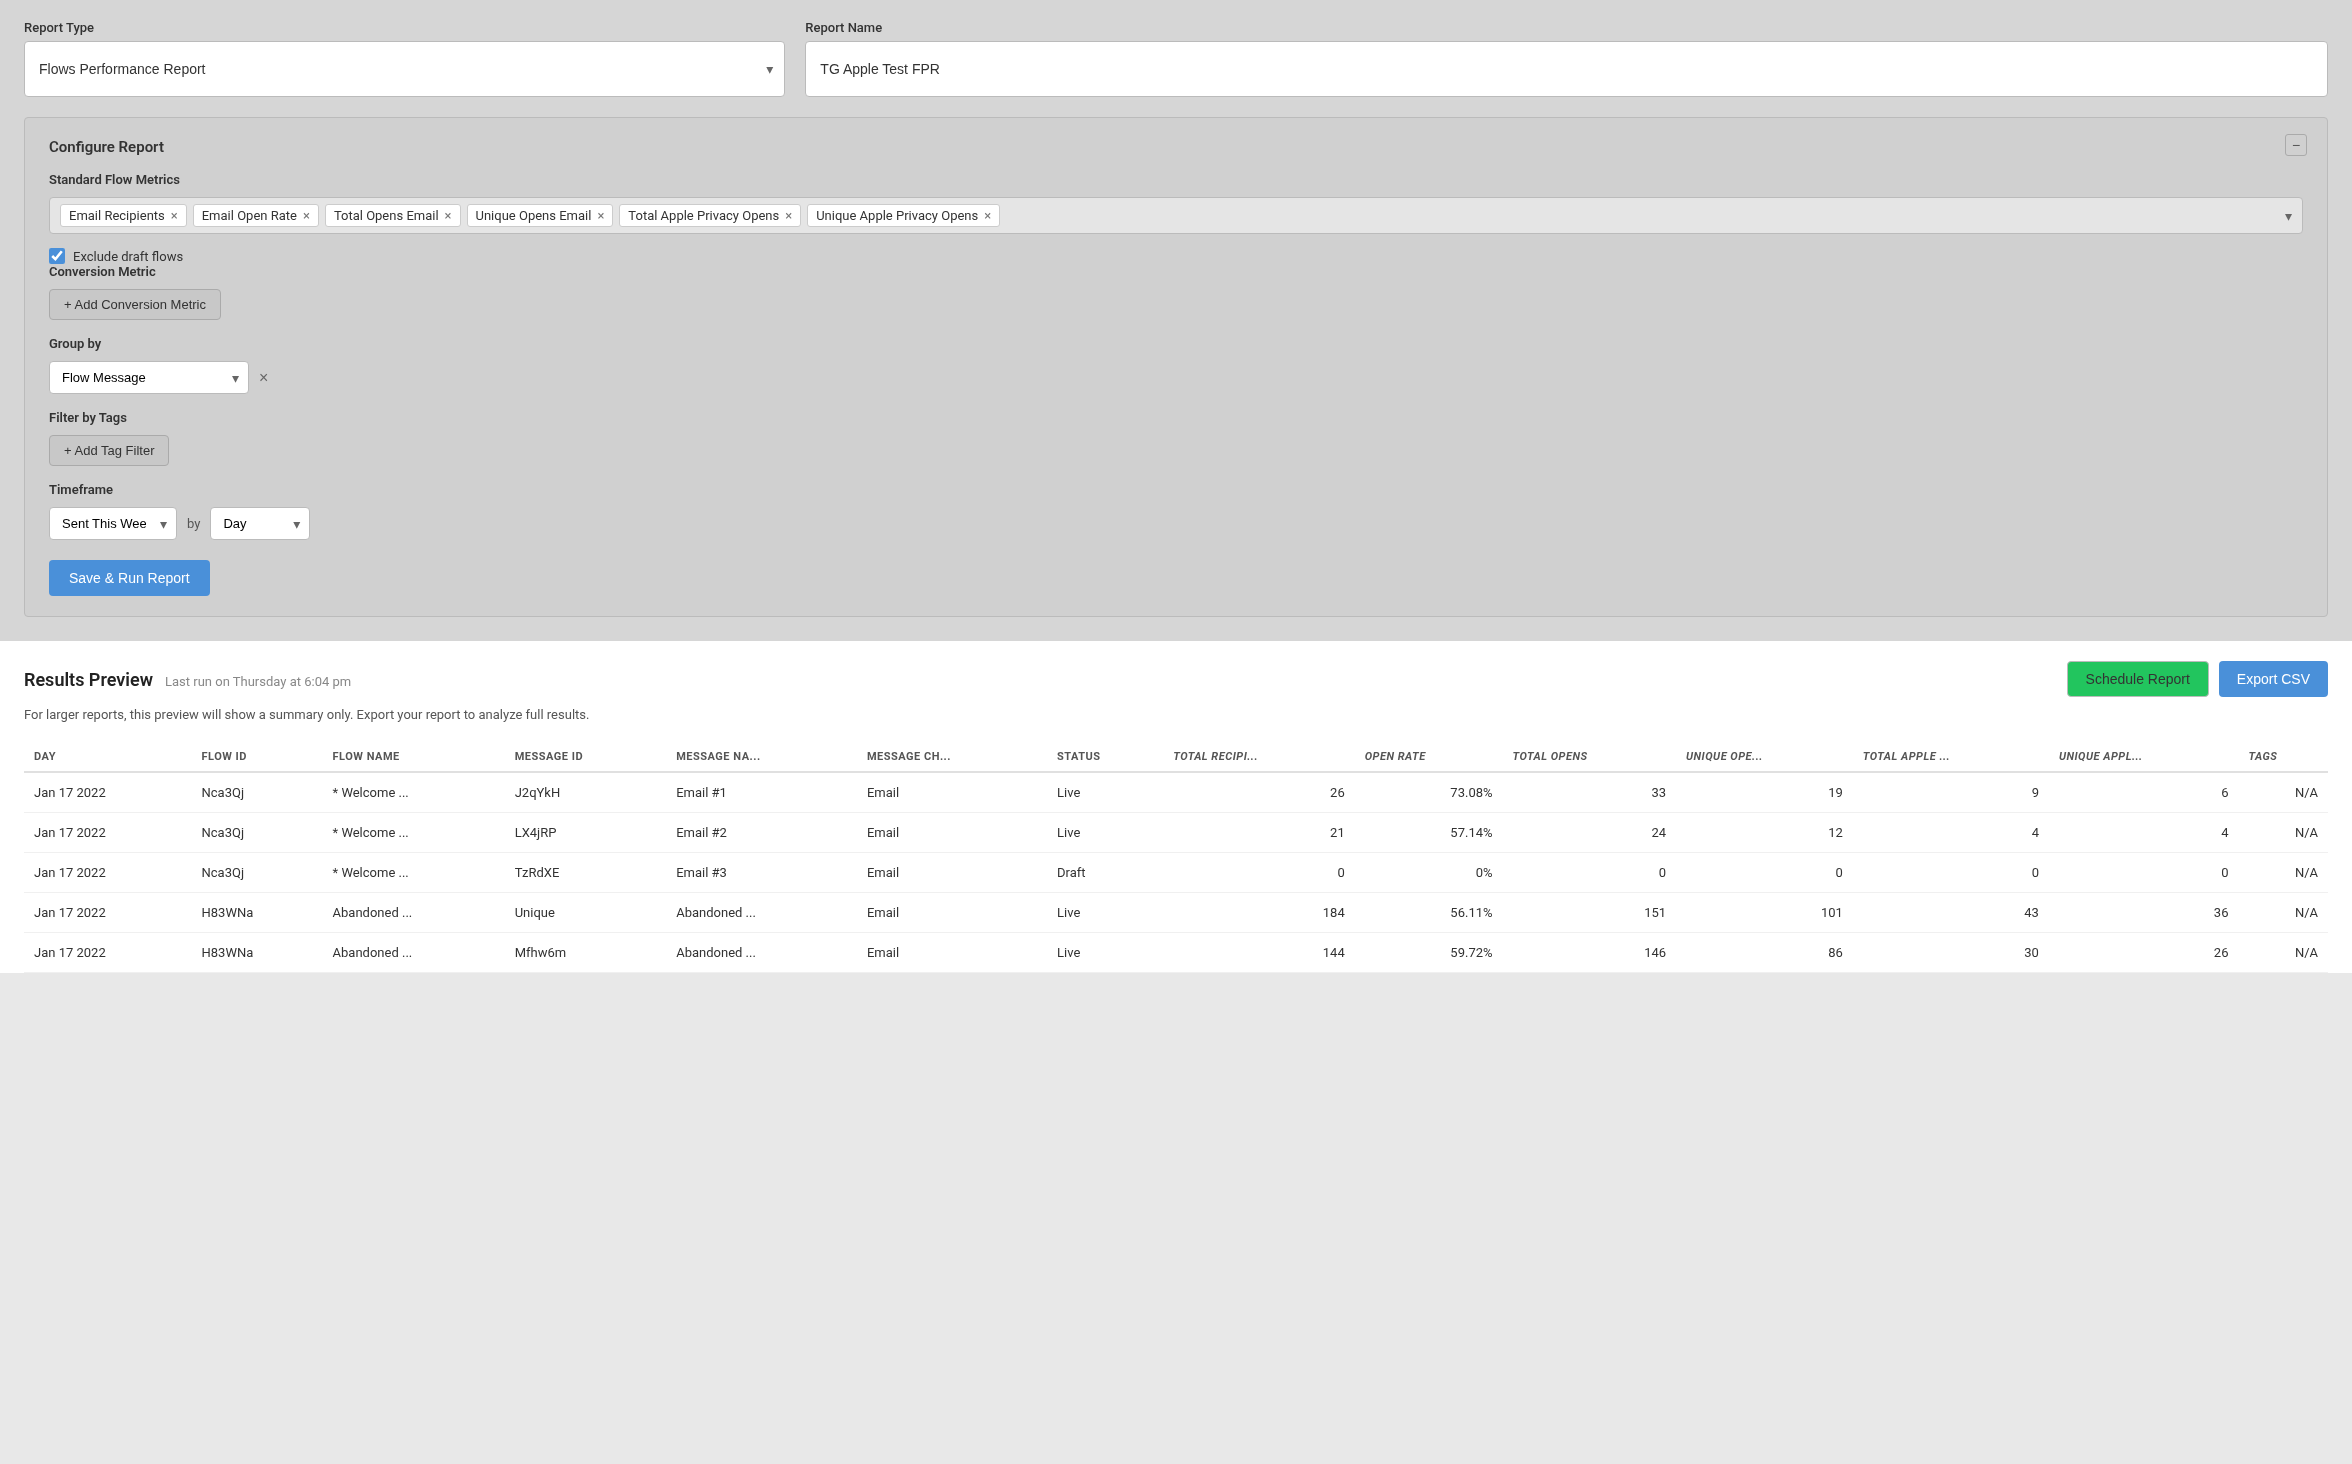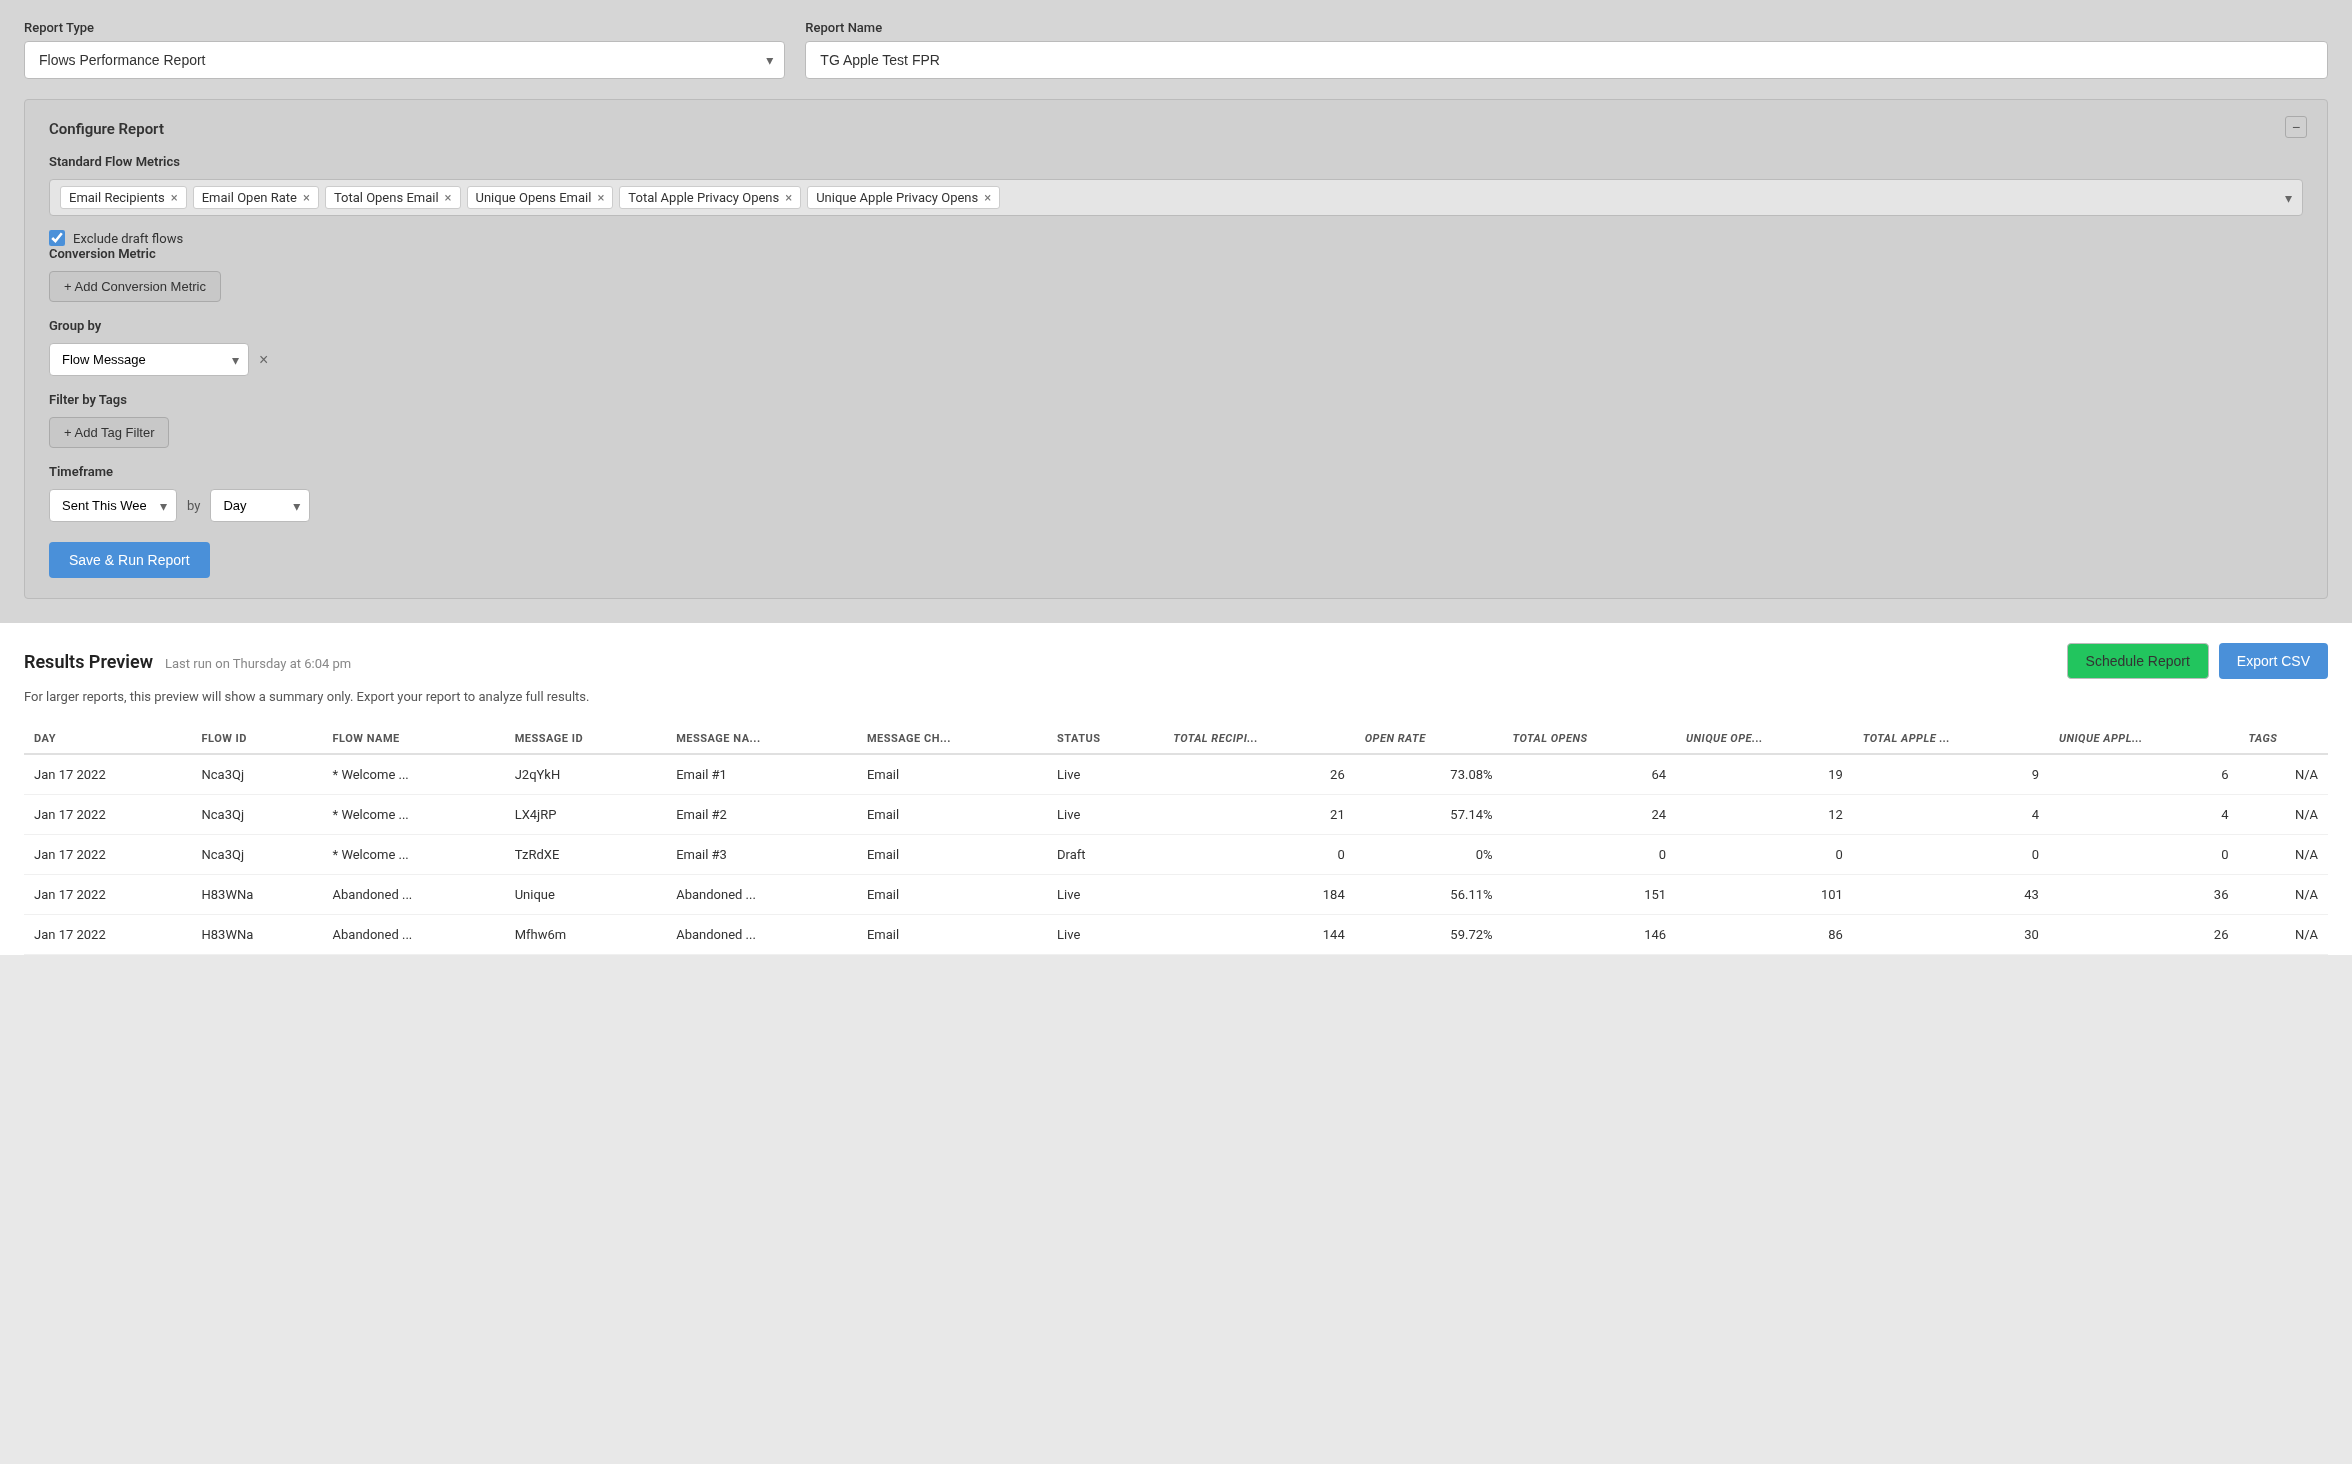--- a/index.html
+++ b/index.html
@@ -8,21 +8,21 @@
     .top-section { background: #d6d6d6; padding: 20px 24px 24px; }
 
     .report-type-row { display: flex; gap: 20px; margin-bottom: 20px; }
     .field-group { display: flex; flex-direction: column; gap: 6px; }
     .field-group.half { flex: 1; }
     .field-group.full { flex: 2; }
     .field-label { font-size: 13px; font-weight: 500; color: #333; }
     .select-wrapper { position: relative; }
     .select-wrapper select, .text-input {
       width: 100%;
-      padding: 10px 14px;
+      padding: 19px 14px;
       border: 1px solid #bbb;
       border-radius: 4px;
       background: #fff;
       font-size: 14px;
       color: #333;
       appearance: none;
     }
     .select-wrapper::after {
       content: '▾';
       position: absolute;
@@ -415,21 +415,21 @@
     <tr>
           <td>Jan 17 2022</td>
           <td>Nca3Qj</td>
           <td>* Welcome ...</td>
           <td>J2qYkH</td>
           <td>Email #1</td>
           <td>Email</td>
           <td>Live</td>
           <td class="numeric">26</td>
           <td class="numeric">73.08%</td>
-          <td class="numeric">64</td>
+          <td class="numeric">33</td>
           <td class="numeric">19</td>
           <td class="numeric">9</td>
           <td class="numeric">6</td>
           <td class="numeric">N/A</td>
         </tr>
         <tr>
           <td>Jan 17 2022</td>
           <td>Nca3Qj</td>
           <td>* Welcome ...</td>
           <td>LX4jRP</td>

